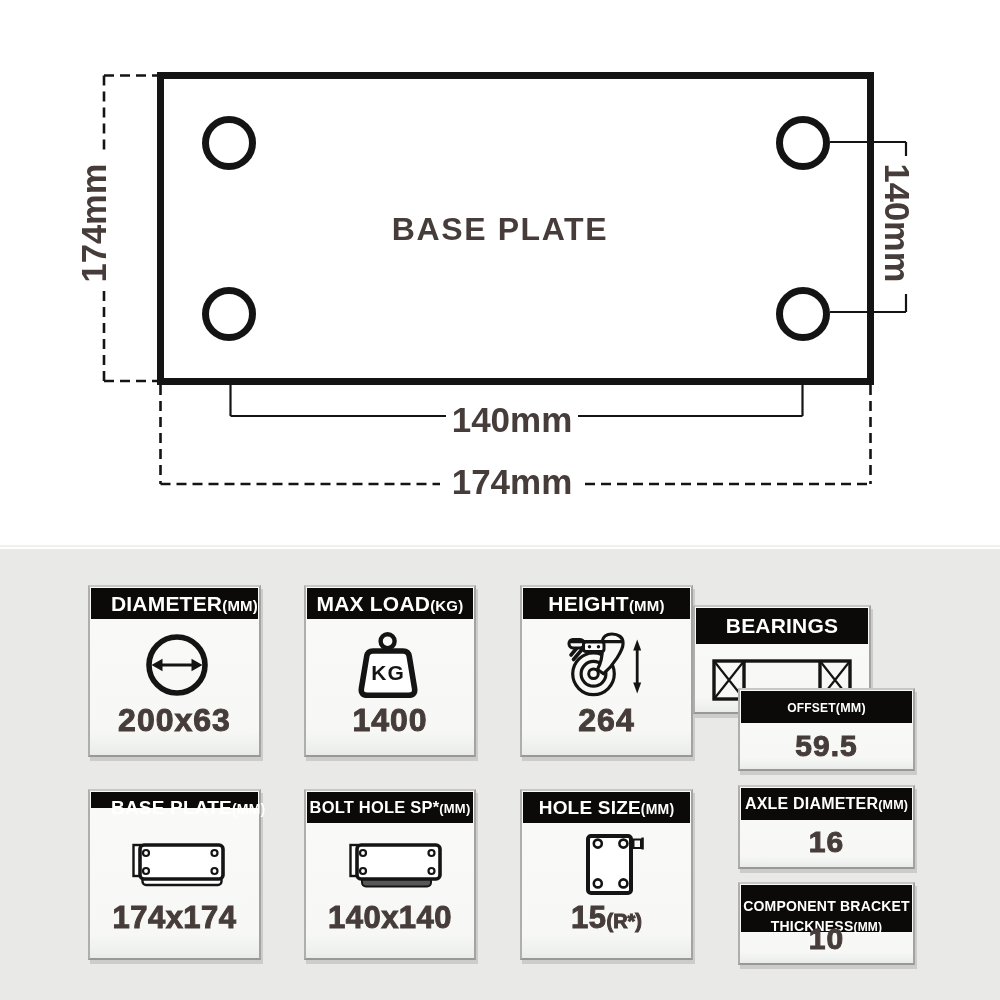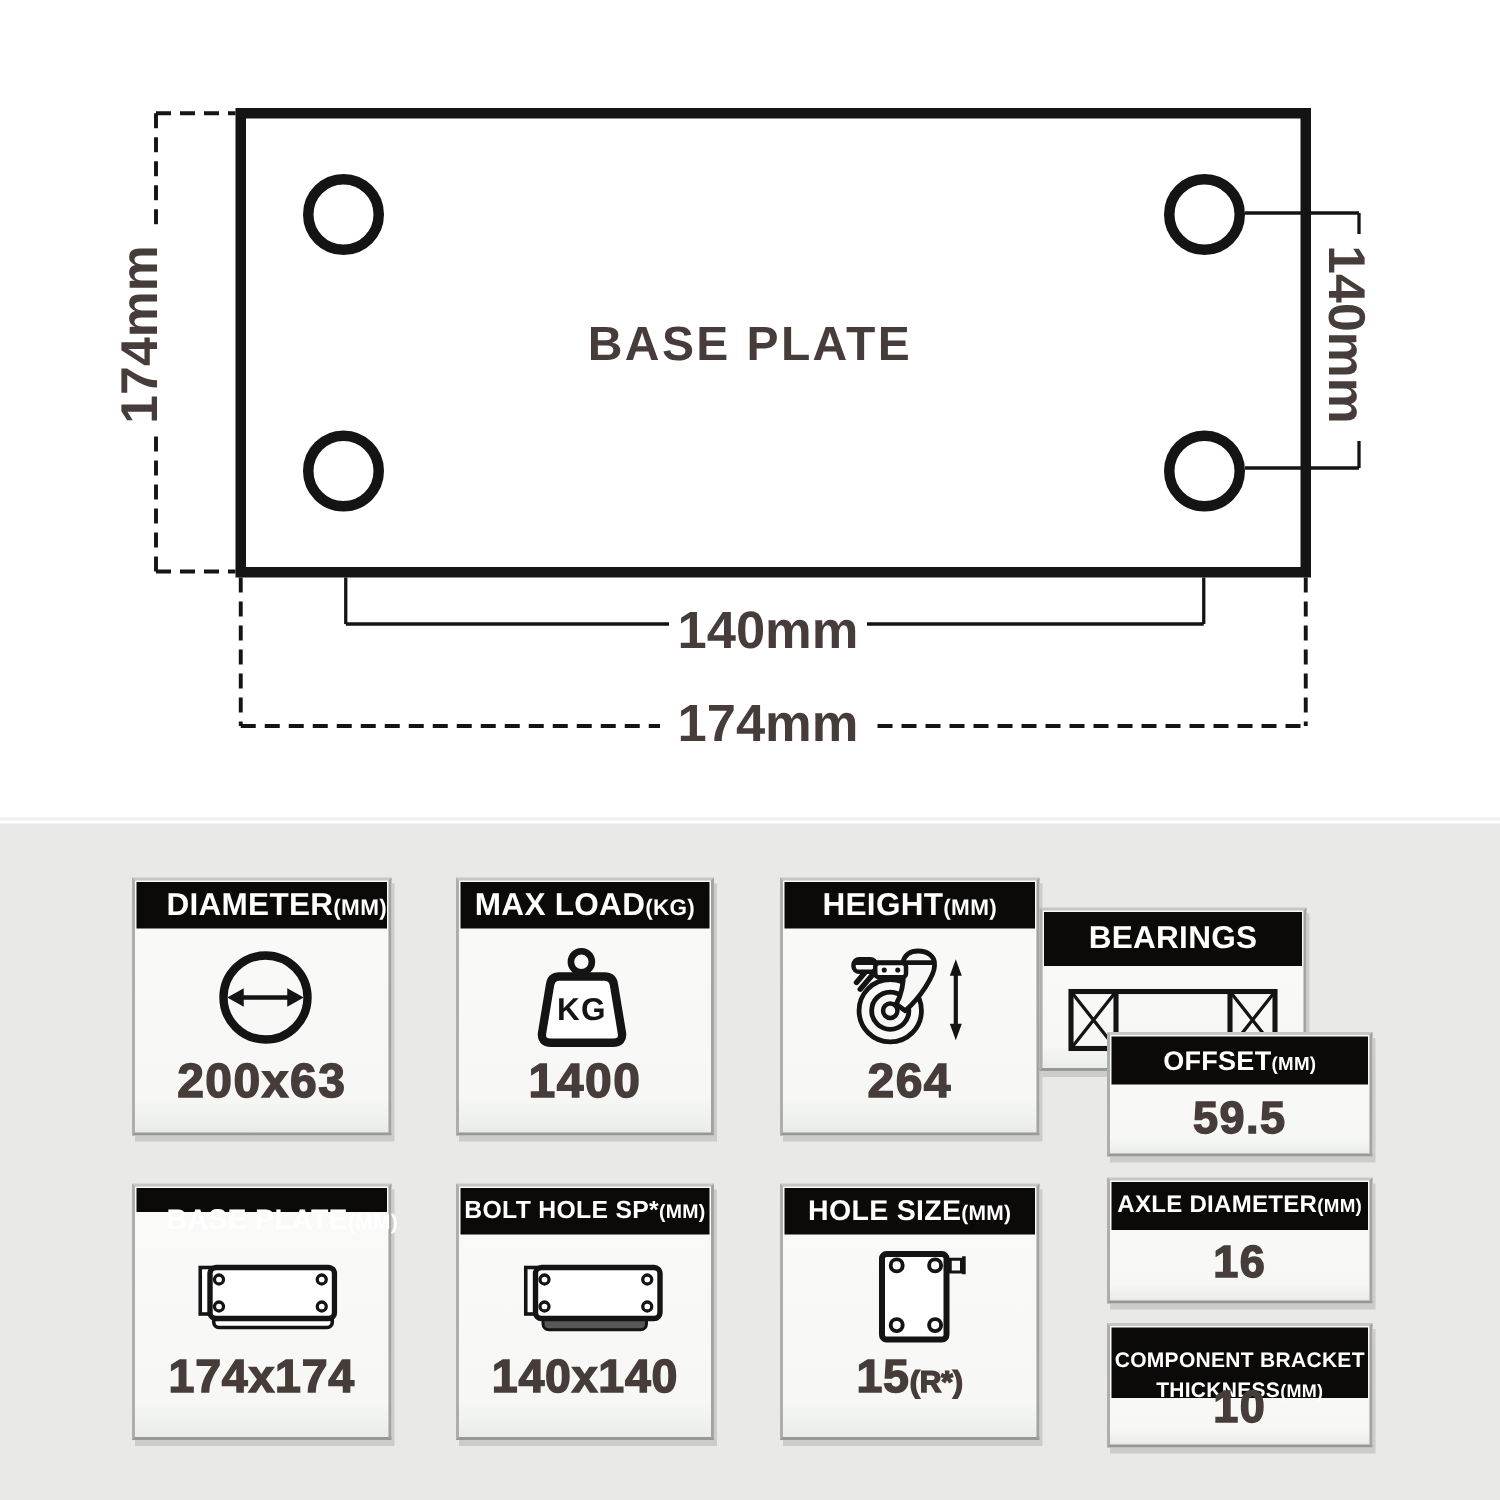--- a/index.html
+++ b/index.html
@@ -129,42 +129,42 @@
 
   <svg class="ico" style="left:17px;top:52px;" width="140" height="42" viewBox="0 0 140 42">
     <rect x="2" y="2" width="136" height="38" fill="none" stroke="#141414" stroke-width="3.4"></rect>
     <path d="M32 2 V40 M108 2 V40" stroke="#141414" stroke-width="3.4"></path>
     <path d="M2 2 L32 40 M32 2 L2 40 M108 2 L138 40 M138 2 L108 40" stroke="#141414" stroke-width="2.2"></path>
   </svg>
 </div>
 
 <div class="card" style="left:738px;top:688px;width:173px;height:79px;">
 
-  <div class="hd" style="height:32px;line-height:32px;"><span class="big" style="font-size:18px;">OFFSET</span><span class="sm" style="font-size:12.5px;">(MM)</span></div>
+  <div class="hd" style="height:32px;line-height:32px;"><span class="big" style="font-size:12px;">OFFSET</span><span class="sm" style="font-size:12.5px;">(MM)</span></div>
 
   <div class="val" style="top:39px;font-size:30px;">59.5</div>
 </div>
 
 <div class="card" style="left:738px;top:785px;width:173px;height:80px;">
 
   <div class="hd" style="height:32px;line-height:32px;"><span class="big" style="font-size:16px;">AXLE DIAMETER</span><span class="sm" style="font-size:12.5px;">(MM)</span></div>
 
   <div class="val" style="top:38px;font-size:30px;">16</div>
 </div>
 
 <div class="card" style="left:738px;top:882px;width:173px;height:79px;">
 
   <div class="hd" style="height:33px;line-height:15px;padding-top:14px;font-size:0;"><span class="big" style="font-size:14px;">COMPONENT BRACKET<br>THICKNESS</span><span class="sm" style="font-size:12px;">(MM)</span></div>
 
   <div class="val" style="top:38px;font-size:30px;">10</div>
 </div>
 
 <div class="card" style="left:88px;top:789px;width:169px;height:167px;">
 
-  <div class="hd" style="height:16px;line-height:44px;padding-left:20px;"><span class="big" style="font-size:19px;">BASE PLATE</span><span class="sm" style="font-size:14px;">(MM)</span></div>
+  <div class="hd" style="height:16px;line-height:31px;padding-left:20px;"><span class="big" style="font-size:19px;">BASE PLATE</span><span class="sm" style="font-size:14px;">(MM)</span></div>
 
   <svg class="ico" style="left:40px;top:50px;" width="95" height="50" viewBox="0 0 95 50">
     <rect x="3.5" y="4" width="7" height="31" fill="#fff" stroke="#141414" stroke-width="2.4"></rect>
     <rect x="12.5" y="30" width="79" height="14" rx="3.5" fill="#fff" stroke="#141414" stroke-width="2.4"></rect>
     <rect x="10" y="4" width="83" height="34" rx="4" fill="#fff" stroke="#141414" stroke-width="3.6"></rect>
     <circle cx="16" cy="12" r="3" fill="none" stroke="#141414" stroke-width="2.2"></circle>
     <circle cx="84.5" cy="12" r="3" fill="none" stroke="#141414" stroke-width="2.2"></circle>
     <circle cx="16" cy="30" r="3" fill="none" stroke="#141414" stroke-width="2.2"></circle>
     <circle cx="84.5" cy="30" r="3" fill="none" stroke="#141414" stroke-width="2.2"></circle>
   </svg>

